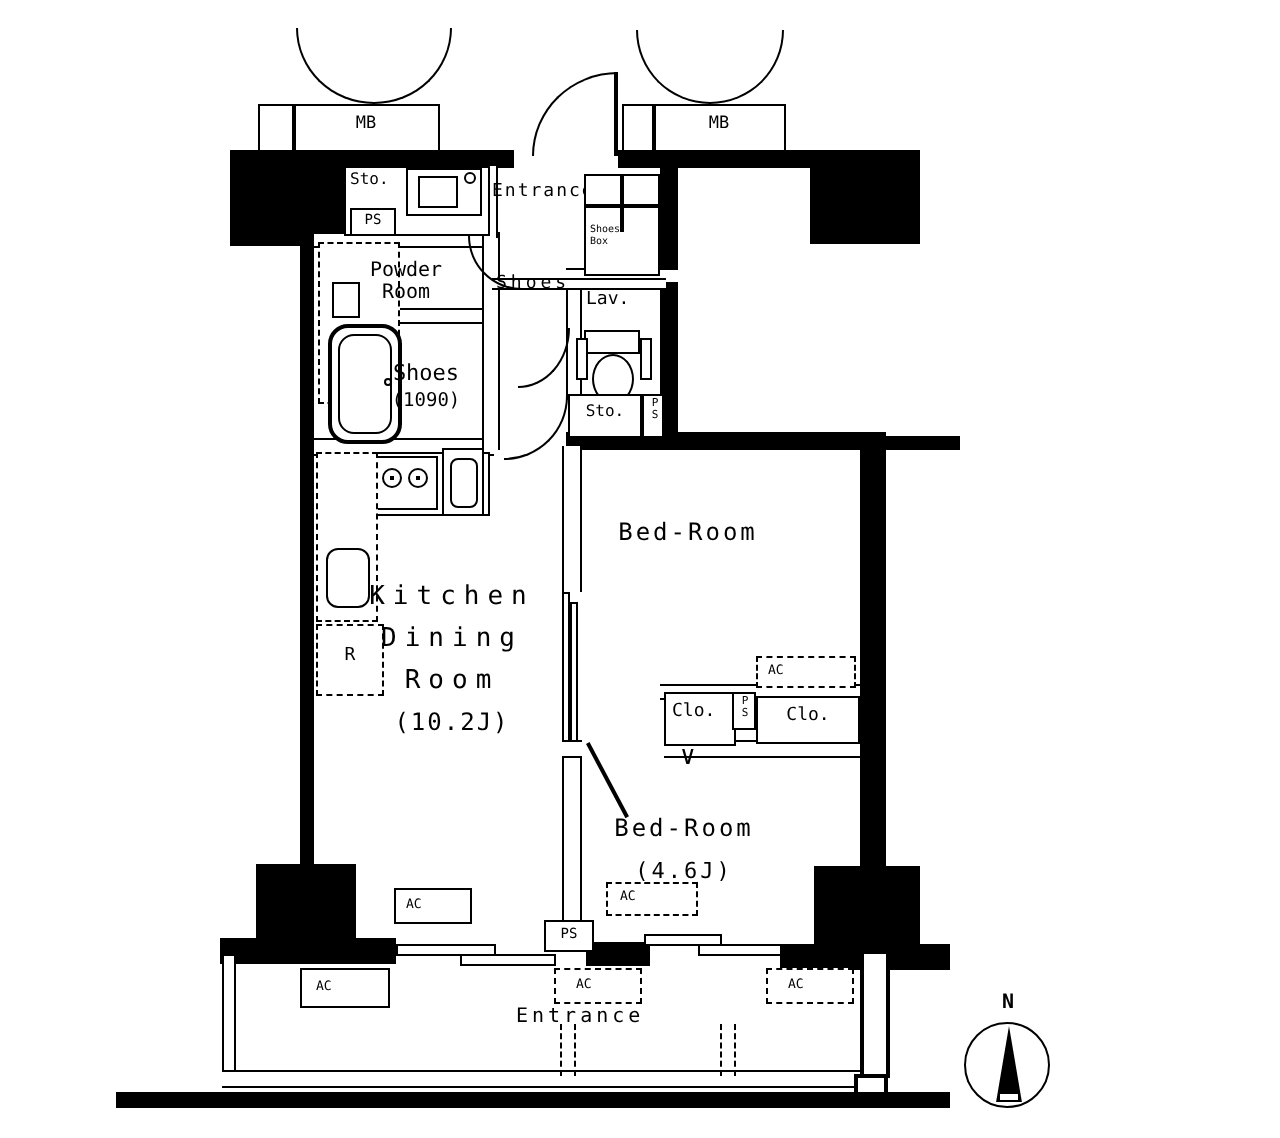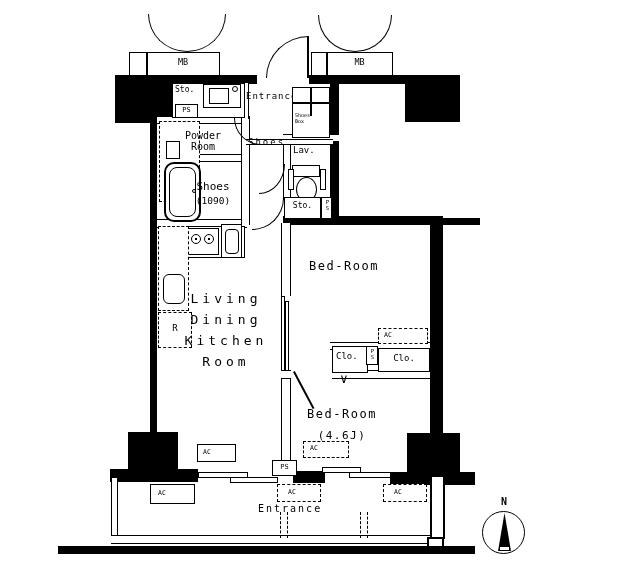--- a/index.html
+++ b/index.html
@@ -131,24 +131,24 @@
   <div class="wall" style="left:195px;top:238px;width:2px;height:2px;"></div>
   <div class="wall" style="left:208px;top:238px;width:2px;height:2px;"></div>
   <div class="boxt" style="left:221px;top:224px;width:21px;height:34px;"></div>
   <div class="boxt" style="left:225px;top:229px;width:14px;height:25px;border-radius:4px;"></div>
   <div class="dashed thin" style="left:158px;top:226px;width:31px;height:85px;"></div>
   <div class="box" style="left:163px;top:274px;width:22px;height:30px;border-radius:6px;"></div>
   <div class="dashed" style="left:158px;top:312px;width:34px;height:36px;"></div>
   <div class="lbl ctr" style="left:158px;top:324px;width:34px;font-size:9px;">R</div>
 
   <div class="lbl ctr" style="left:163px;top:288px;width:126px;font-size:13px;letter-spacing:4px;line-height:21px;">
-    <div>Living</div>
+    <div>Kitchen</div>
     <div>Dining</div>
-    <div>Kitchen</div>
     <div>Room</div>
+    <div style="letter-spacing:1px;font-size:12px;">(10.2J)</div>
   </div>
 
   <div class="lbl ctr" style="left:298px;top:255px;width:92px;font-size:12px;letter-spacing:1.5px;line-height:23px;">
     <div>Bed-Room</div>
   </div>
   <div class="dashed" style="left:378px;top:328px;width:50px;height:16px;"></div>
   <div class="lbl" style="left:384px;top:332px;font-size:6.5px;">AC</div>
 
   <div class="box" style="left:332px;top:346px;width:36px;height:27px;"></div>
   <div class="lbl" style="left:336px;top:352px;font-size:9px;">Clo.</div>

